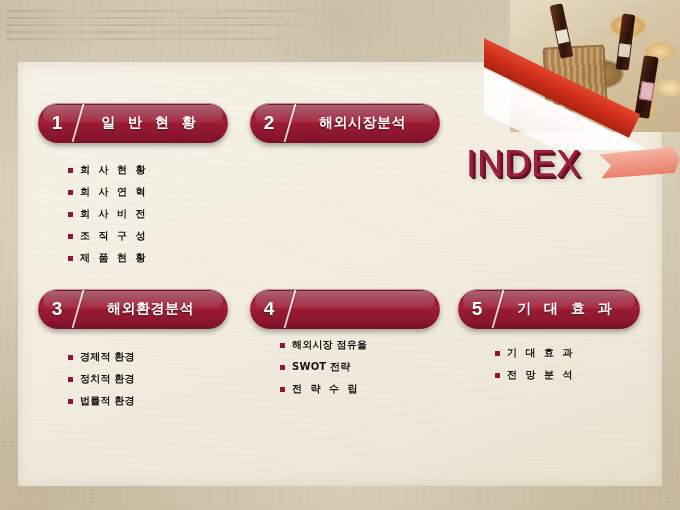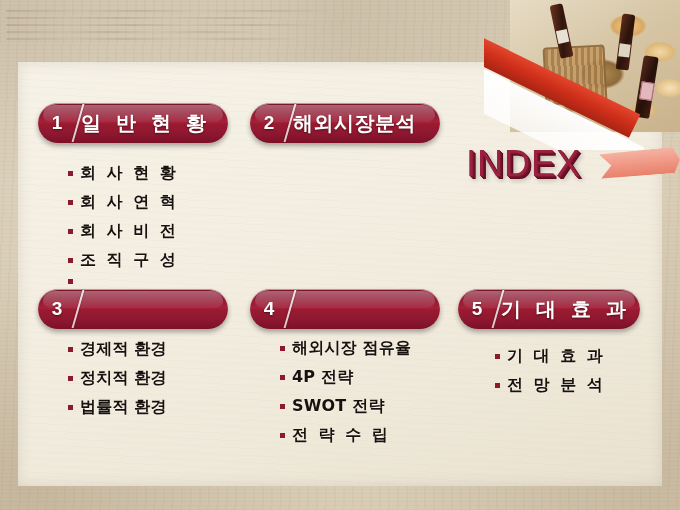--- a/index.html
+++ b/index.html
@@ -173,41 +173,41 @@
   }
   .pill .slash{
     position:relative; z-index:2;
     width:2px; height:38px; margin-left:1px;
     background:linear-gradient(180deg,#f2e6e6,#d8c7c7);
     transform:skewX(-16deg);
     box-shadow:0 0 2px rgba(0,0,0,.35);
   }
   .pill .ptitle{
     position:relative; z-index:2;
-    flex:1; padding:0 8px 0 2px;
-    color:#fff; font-weight:bold; font-size:20px;
+    flex:1; text-align:center; padding:0 8px 0 2px;
+    color:#fff; font-weight:bold; font-size:14px;
     letter-spacing:.5px;
     text-shadow:0 1px 2px rgba(0,0,0,.45);
     white-space:nowrap;
   }
   .pill.spaced .ptitle{ letter-spacing:4px; }
 
   
   .blist{ position:absolute; }
   .blist .row{
     display:flex; align-items:center;
     margin-bottom:8px;
     white-space:nowrap;
   }
   .bullet{
     width:5px; height:5px; background:#8c1a2c;
     margin-right:7px; flex:0 0 auto;
   }
   .btext{
-    font-size:16px; font-weight:bold; color:#18120e;
+    font-size:10px; font-weight:bold; color:#18120e;
     font-family:"DejaVu Sans","Liberation Sans",sans-serif;
     text-shadow:0 1px 0 rgba(255,255,255,.55);
   }
   .blist.wide .btext{ letter-spacing:2.5px; }
   .blist.narrow .btext{ letter-spacing:.2px; }
 </style>
 </head>
 <body>
 
 <div id="slide">
@@ -253,34 +253,36 @@
     <div class="row">
       <span class="bullet"></span>
       <span class="btext">회 사 비 전</span>
     </div>
     <div class="row">
       <span class="bullet"></span>
       <span class="btext">조 직 구 성</span>
     </div>
     <div class="row">
       <span class="bullet"></span>
+      <span class="btext">제 품 현 황</span>
     </div>
   </div>
 
   <div class="pill" style="left:250px; top:103px; width:190px;">
     <span class="num">2</span>
     <span class="slash"></span>
     <span class="ptitle">해외시장분석</span>
   </div>
 
   <div class="pill" style="left:38px; top:289px; width:190px;">
     <span class="num">3</span>
     <span class="slash"></span>
-  </div>
-  <div class="blist narrow" style="left:68px; top:339px;">
+    <span class="ptitle">해외환경분석</span>
+  </div>
+  <div class="blist narrow" style="left:68px; top:350px;">
     <div class="row">
       <span class="bullet"></span>
       <span class="btext">경제적 환경</span>
     </div>
     <div class="row">
       <span class="bullet"></span>
       <span class="btext">정치적 환경</span>
     </div>
     <div class="row">
       <span class="bullet"></span>
@@ -292,24 +294,20 @@
     <span class="num">4</span>
     <span class="slash"></span>
   </div>
   <div class="blist narrow" style="left:280px; top:338px;">
     <div class="row">
       <span class="bullet"></span>
       <span class="btext">해외시장 점유율</span>
     </div>
     <div class="row">
       <span class="bullet"></span>
-      <span class="btext">4P 전략</span>
-    </div>
-    <div class="row">
-      <span class="bullet"></span>
       <span class="btext">SWOT 전략</span>
     </div>
     <div class="row">
       <span class="bullet"></span>
       <span class="btext" style="letter-spacing:2.5px">전 략 수 립</span>
     </div>
   </div>
 
   <div class="pill spaced" style="left:458px; top:289px; width:182px;">
     <span class="num">5</span>

